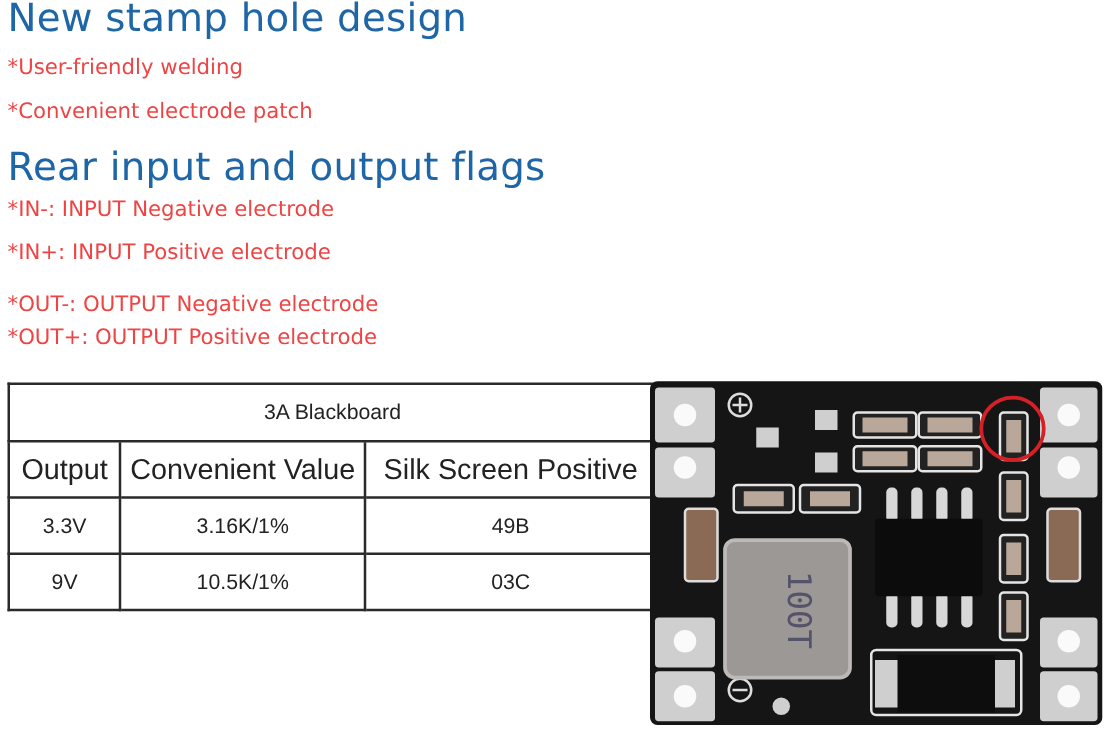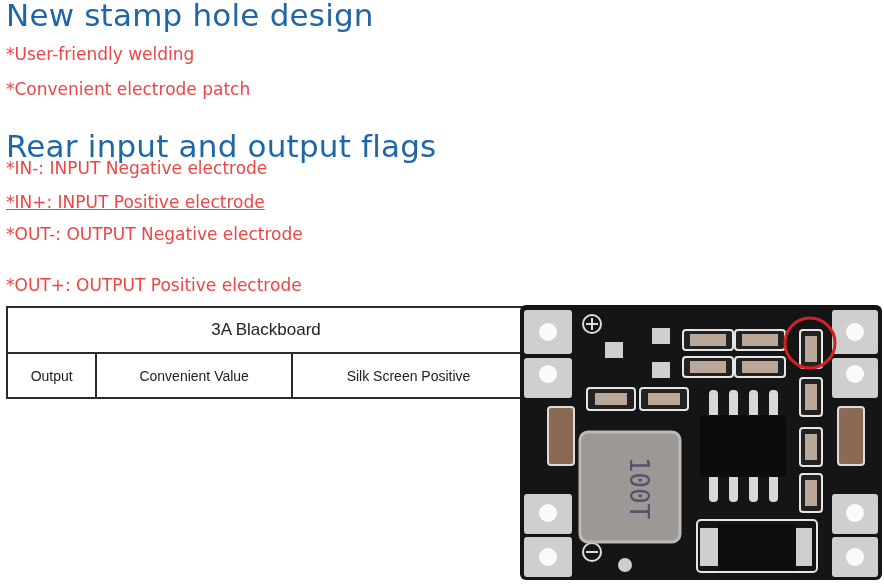--- a/index.html
+++ b/index.html
@@ -3,50 +3,60 @@
 <meta charset="utf-8">
 <style>
   html, body { margin:0; padding:0; background:#ffffff; }
   body { width:884px; height:585px; position:relative; overflow:hidden; font-family:"DejaVu Sans", sans-serif; }
   .line { position:absolute; left:6px; white-space:nowrap; }
   .h { color:#1f66a6; font-size:31px; font-weight:normal; letter-spacing:0.2px; }
   .b { color:#ef4444; font-size:17px; }
   table.spec { position:absolute; left:6px; top:306px; width:520px; border-collapse:collapse; font-family:"Liberation Sans", sans-serif; color:#222; }
   table.spec td { border:2px solid #2a2a2a; text-align:center; font-size:17px; padding:0; }
   table.spec tr.title td { height:44px; }
-  table.spec tr.cols td { height:43px; font-size:14px; }
+  table.spec tr.cols td { height:43px; font-size:23px; }
   table.spec tr.row td { height:43px; }
   .board { position:absolute; left:520px; top:302px; width:362px; height:281px; }
 </style>
 </head>
 <body>
 
 <div class="line h" style="top:-3px;">New stamp hole design</div>
 <div class="line b" style="top:44px;">*User-friendly welding</div>
 <div class="line b" style="top:79px;">*Convenient electrode patch</div>
-<div class="line h" style="top:128px;">Rear input and output flags</div>
+<div class="line h" style="top:116px;">Rear input and output flags</div>
 <div class="line b" style="top:158px;text-align:center;">*IN-: INPUT Negative electrode</div>
-<div class="line b" style="top:192px;text-decoration:underline;">*IN+: INPUT Positive electrode</div>
-<div class="line b" style="top:224px;text-align:right;">*OUT-: OUTPUT Negative electrode</div>
-<div class="line b" style="top:275px;">*OUT+: OUTPUT Positive electrode</div>
+<div class="line b" style="top:192px;">*IN+: INPUT Positive electrode</div>
+<div class="line b" style="top:234px;text-align:right;">*OUT-: OUTPUT Negative electrode</div>
+<div class="line b" style="top:260px;">*OUT+: OUTPUT Positive electrode</div>
 
 <table class="spec">
   <colgroup>
       <col style="width:79px">
       <col style="width:173px">
       <col style="width:206px">
     </colgroup>
   <tbody>
       <tr class="title">
     <td colspan="3">3A Blackboard</td>
   </tr>
   <tr class="cols">
     <td>Output</td>
     <td>Convenient Value</td>
     <td>Silk Screen Positive</td>
+  </tr>
+  <tr class="row">
+    <td>3.3V</td>
+    <td>3.16K/1%</td>
+    <td>49B</td>
+  </tr>
+  <tr class="row">
+    <td>9V</td>
+    <td>10.5K/1%</td>
+    <td>03C</td>
   </tr>
 </tbody>
   </table>
 
 <svg class="board" viewBox="0 0 362 281" xmlns="http://www.w3.org/2000/svg">
   <rect x="0" y="3" width="362" height="275" rx="6" fill="#151515"></rect>
 
   <g fill="#cfcfcf">
     <rect x="4" y="8" width="48" height="44" rx="3"></rect>
       <circle cx="28" cy="30" r="9" fill="#fafafa"></circle>

